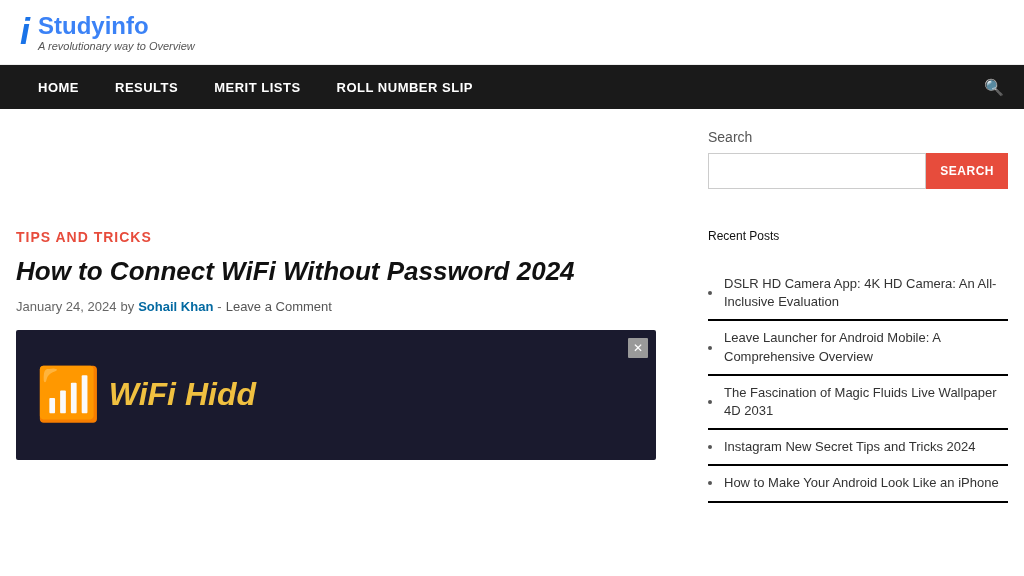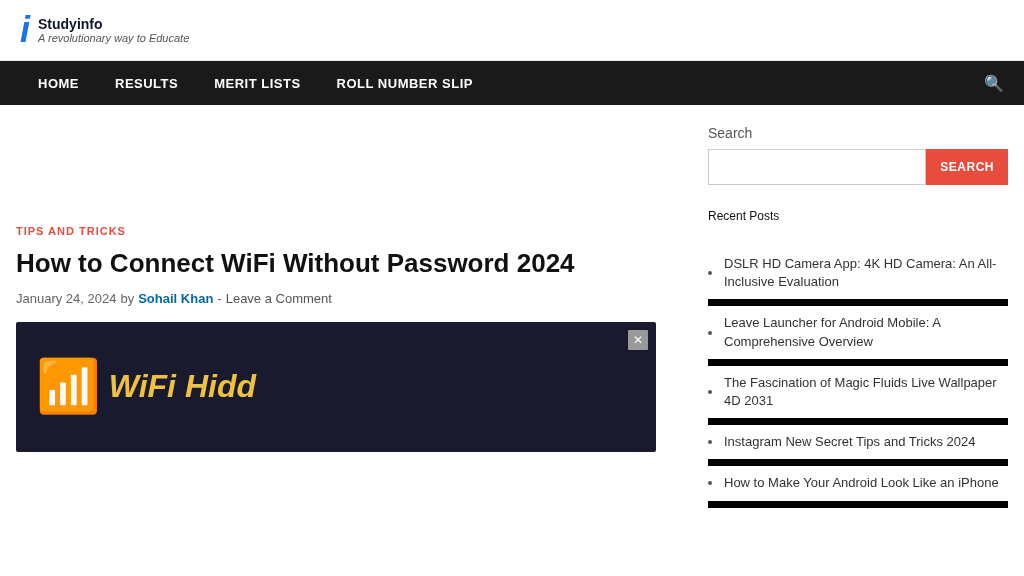--- a/index.html
+++ b/index.html
@@ -23,23 +23,23 @@
       color: #1a73e8;
       font-style: italic;
       font-weight: bold;
       line-height: 1;
     }
     .logo-text-block {
       display: flex;
       flex-direction: column;
     }
     .logo-title {
-      font-size: 14px;
-      font-weight: bold;
-      color: #0f172a;
+      font-size: 24px;
+      font-weight: bold;
+      color: #3b82f6;
     }
     .logo-subtitle {
       font-size: 11px;
       color: #555;
       font-style: italic;
     }
 
     
     .nav {
       background: #1a1a1a;
@@ -81,34 +81,35 @@
       gap: 30px;
     }
 
     
     .main-content {
       flex: 1;
       min-width: 0;
     }
 
     .article-category {
-      font-size: 11px;
+      font-size: 14px;
       font-weight: bold;
       color: #e74c3c;
       text-transform: uppercase;
       letter-spacing: 1px;
       margin-bottom: 10px;
       margin-top: 100px;
     }
     .article-title {
       font-size: 26px;
       font-weight: bold;
       color: #111;
       margin-bottom: 10px;
       line-height: 1.3;
+      font-style: italic;
     }
     .article-meta {
       font-size: 13px;
       color: #666;
       margin-bottom: 16px;
       display: flex;
       align-items: center;
       gap: 4px;
     }
     .article-meta .author {
@@ -156,21 +157,21 @@
       border-radius: 1px;
     }
 
     
     .sidebar {
       width: 300px;
       flex-shrink: 0;
     }
 
     .sidebar-section {
-      margin-bottom: 24px;
+      margin-bottom: 40px;
     }
 
     .search-label {
       font-size: 14px;
       color: #555;
       margin-bottom: 8px;
       display: block;
     }
     .search-box {
       display: flex;
@@ -200,21 +201,21 @@
     .recent-posts-title {
       font-size: 12px;
       font-weight: normal;
       color: #111;
       margin-bottom: 16px;
       padding-bottom: 8px;
     }
 
     .recent-post-item {
       padding: 8px 0 8px 16px;
-      border-bottom: 7px solid #000000;
+      border-bottom: 2px solid #000000;
       cursor: pointer;
       position: relative;
     }
     .recent-post-item::before {
       content: '';
       position: absolute;
       left: 0;
       top: 50%;
       transform: translateY(-50%);
       width: 4px;
@@ -231,21 +232,21 @@
     }
   </style>
 </head>
 <body>
 
 <header class="header">
   <div class="logo-container">
     <div class="logo-icon">i</div>
     <div class="logo-text-block">
       <span class="logo-title">Studyinfo</span>
-      <span class="logo-subtitle">A revolutionary way to Educate</span>
+      <span class="logo-subtitle">A revolutionary way to Overview</span>
     </div>
   </div>
 </header>
 
 <nav class="nav">
   <div class="nav-items">
     <a class="nav-item">HOME</a>
     <a class="nav-item">RESULTS</a>
     <a class="nav-item">MERIT LISTS</a>
     <a class="nav-item">ROLL NUMBER SLIP</a>

